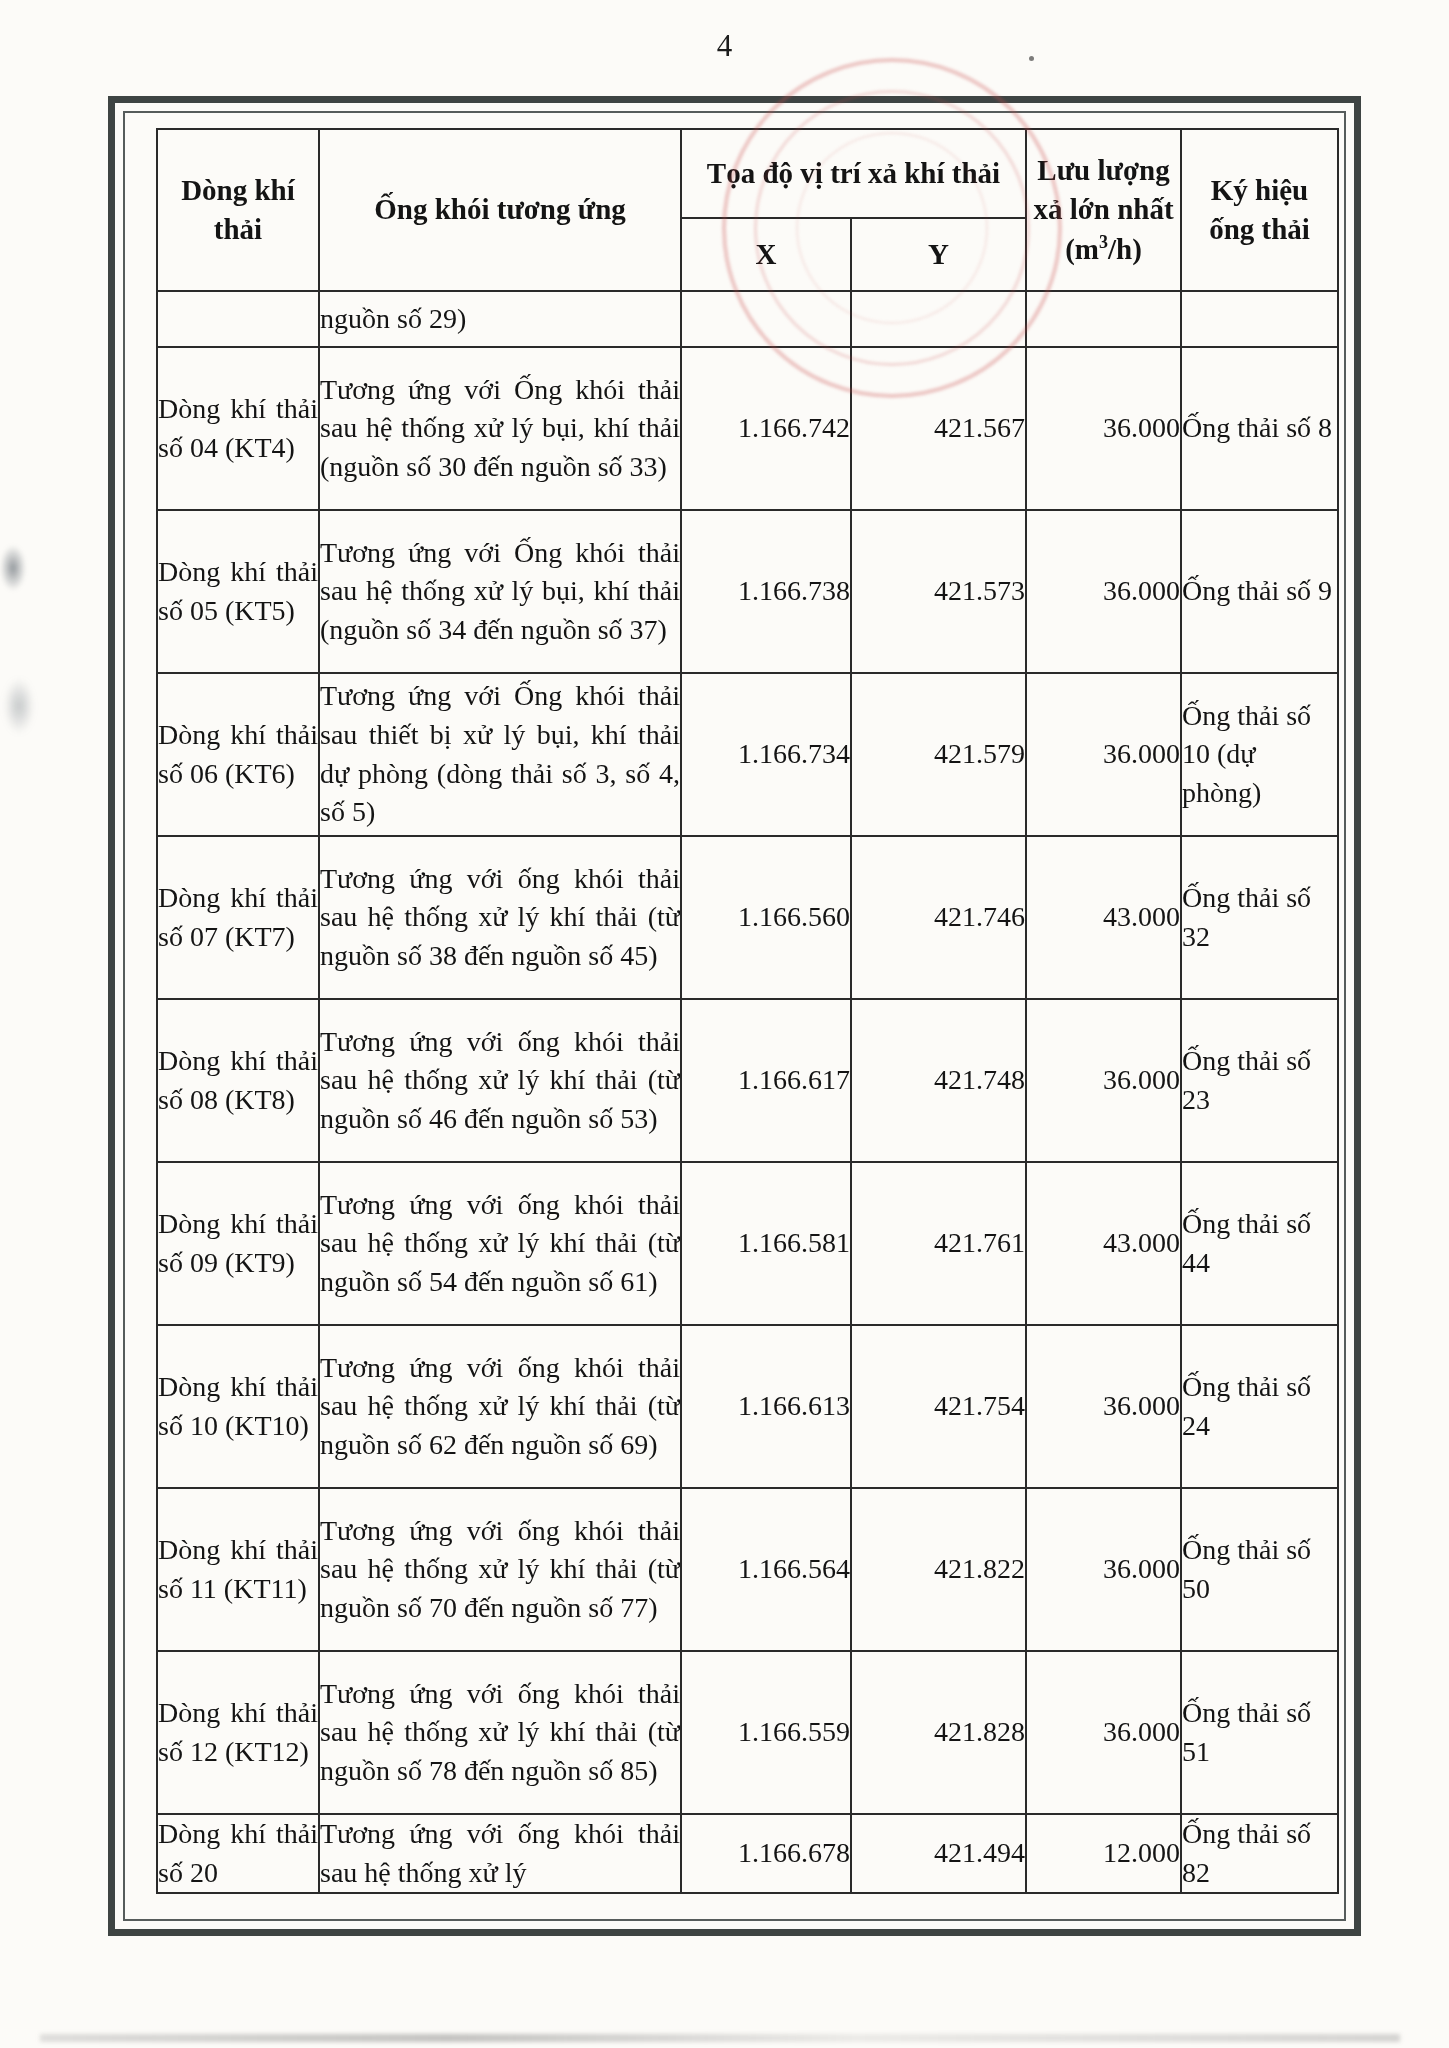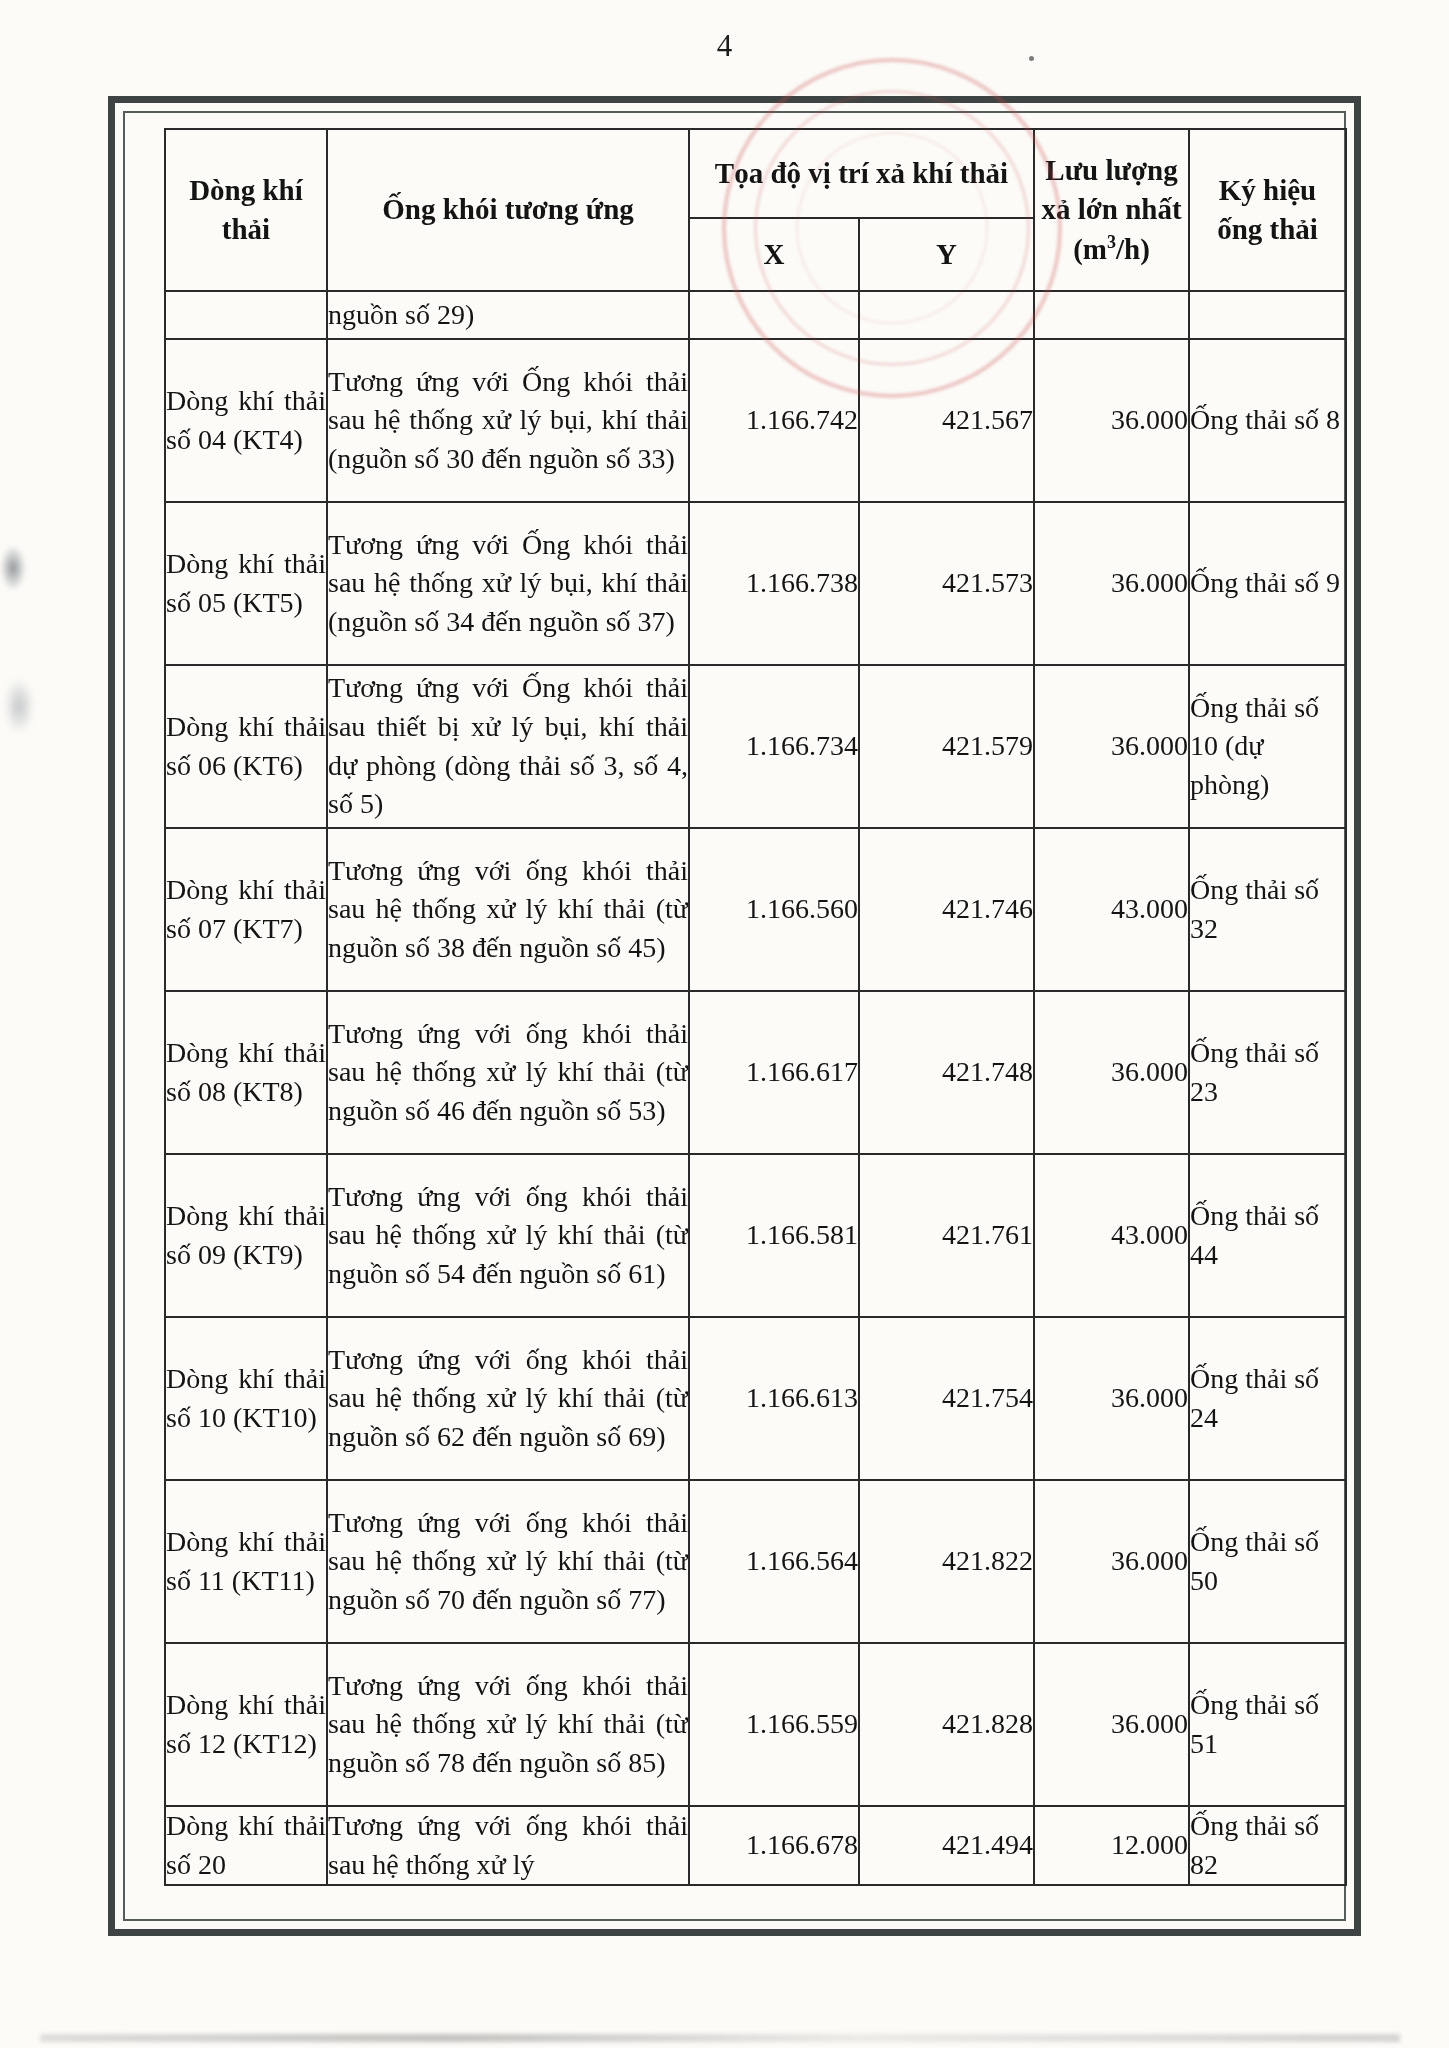--- a/index.html
+++ b/index.html
@@ -52,21 +52,21 @@
     position:absolute;left:4px;top:678px;width:30px;height:56px;
     background:radial-gradient(closest-side,rgba(90,100,110,.35),rgba(90,100,110,0));
     filter:blur(3px);
   }
   .bottom-streak{
     position:absolute;left:40px;top:2034px;width:1360px;height:8px;
     background:linear-gradient(90deg,rgba(90,90,90,.18),rgba(60,60,60,.30) 30%,rgba(90,90,90,.10) 60%,rgba(70,70,70,.22));
     filter:blur(2px);
   }
   table.doc{
-    position:absolute;left:164px;top:128px;width:1181px;
+    position:absolute;left:156px;top:128px;width:1181px;
     border-collapse:collapse;table-layout:fixed;
     font-size:28px;line-height:1.38;
   }
   .doc col.c1{width:162px}
   .doc col.c2{width:362px}
   .doc col.c3{width:170px}
   .doc col.c4{width:175px}
   .doc col.c5{width:155px}
   .doc col.c6{width:157px}
   .doc td,.doc th{
@@ -75,21 +75,21 @@
     padding:0;
     overflow:hidden;
   }
   .doc th{
     font-weight:bold;text-align:center;
     font-size:29px;line-height:1.35;
     padding:2px 6px;
   }
   .h1{height:89px}
   .h2{height:73px}
-  .r-cont{height:48px}
+  .r-cont{height:56px}
   .r-std{height:163px}
   .r-cut{height:71px}
   .r-cont td{line-height:1.15;}
   .c-stream{
     text-align:justify;
     padding:2px 10px 2px 12px;
   }
   .c-chimney{
     text-align:justify;
     padding:2px 10px;

